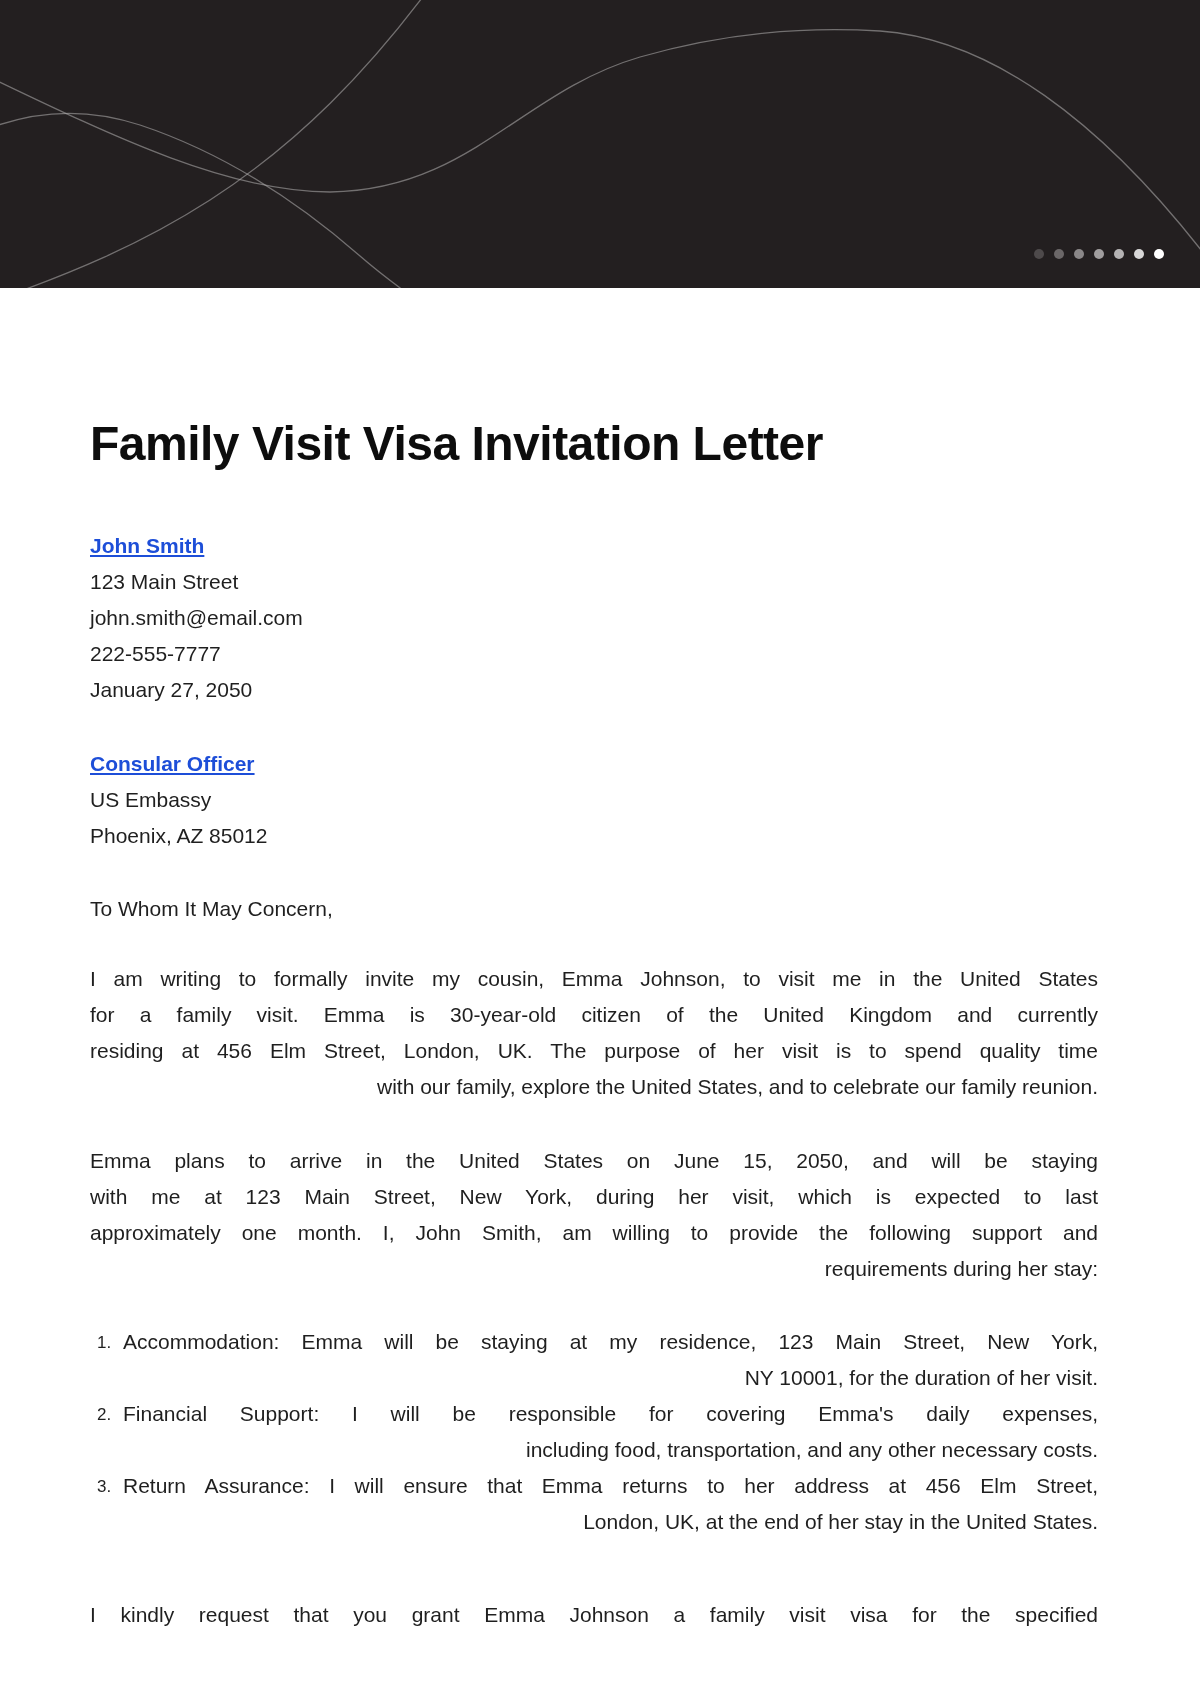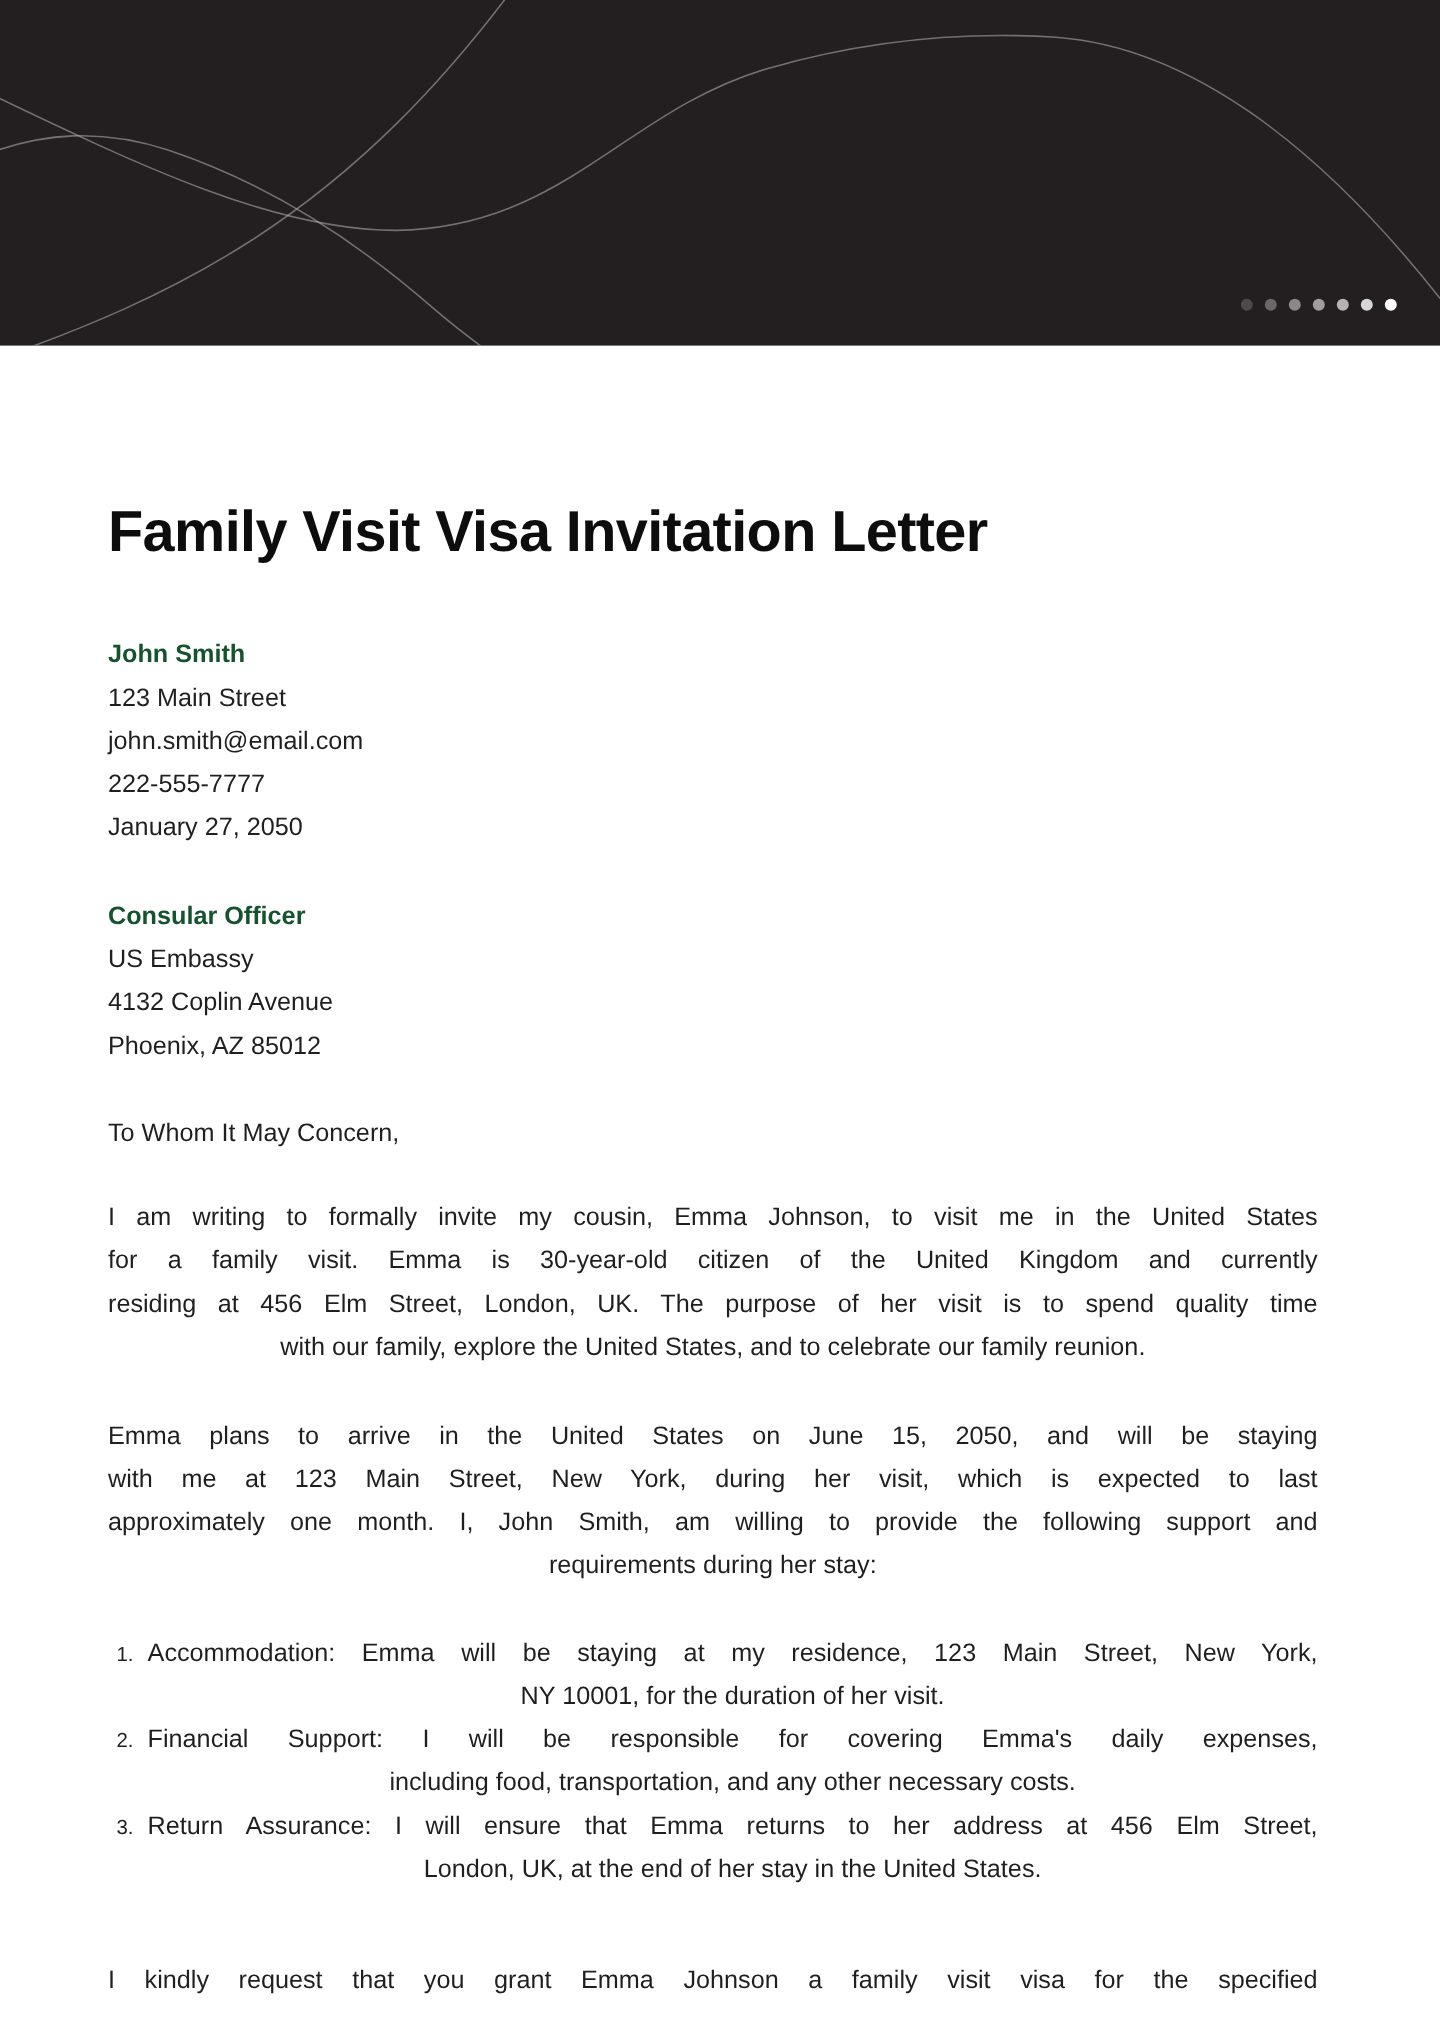--- a/index.html
+++ b/index.html
@@ -48,31 +48,31 @@
     line-height: 58px;
     font-weight: 700;
     letter-spacing: -0.5px;
     color: #0d0d0d;
     white-space: nowrap;
   }
 
   .addr-block { font-size: 21px; line-height: 36px; }
   .sender    { margin-top: 55px; }
   .recipient { margin-top: 38px; }
-  .addr-name { font-weight: 700; color: #14532d; }
+  .addr-name { font-weight: 700; color: #1d4ed8; text-decoration: underline; }
 
   .salutation { margin-top: 37px; font-size: 21px; line-height: 36px; }
 
   .para { font-size: 21px; line-height: 36px; }
   .para-1 { margin-top: 34px; }
   .para-2 { margin-top: 38px; }
   .para-closing { margin-top: 57px; }
 
   .jline      { text-align: justify; text-align-last: justify; }
-  .jline-last { text-align: center; }
+  .jline-last { text-align: right; }
 
   .num-list { margin: 37px 0 0 0; padding: 0; list-style: none; }
   .num-list li { display: flex; font-size: 21px; line-height: 36px; }
   .li-num  {
     flex: 0 0 33px;
     width: 33px;
     padding-left: 7px;
     padding-top: 2px;
     font-size: 17px;
     line-height: 34px;
@@ -111,21 +111,20 @@
       <div class="addr-name">John Smith</div>
       <div>123 Main Street</div>
       <div>john.smith@email.com</div>
       <div>222-555-7777</div>
       <div>January 27, 2050</div>
     </div>
 
     <div class="addr-block recipient">
       <div class="addr-name">Consular Officer</div>
       <div>US Embassy</div>
-      <div>4132 Coplin Avenue</div>
       <div>Phoenix, AZ 85012</div>
     </div>
 
     <div class="salutation">To Whom It May Concern,</div>
 
     <div class="para para-1">
       <div class="jline">I am writing to formally invite my cousin, Emma Johnson, to visit me in the United States</div>
       <div class="jline">for a family visit. Emma is 30-year-old citizen of the United Kingdom and currently</div>
       <div class="jline">residing at 456 Elm Street, London, UK. The purpose of her visit is to spend quality time</div>
       <div class="jline-last">with our family, explore the United States, and to celebrate our family reunion.</div>

